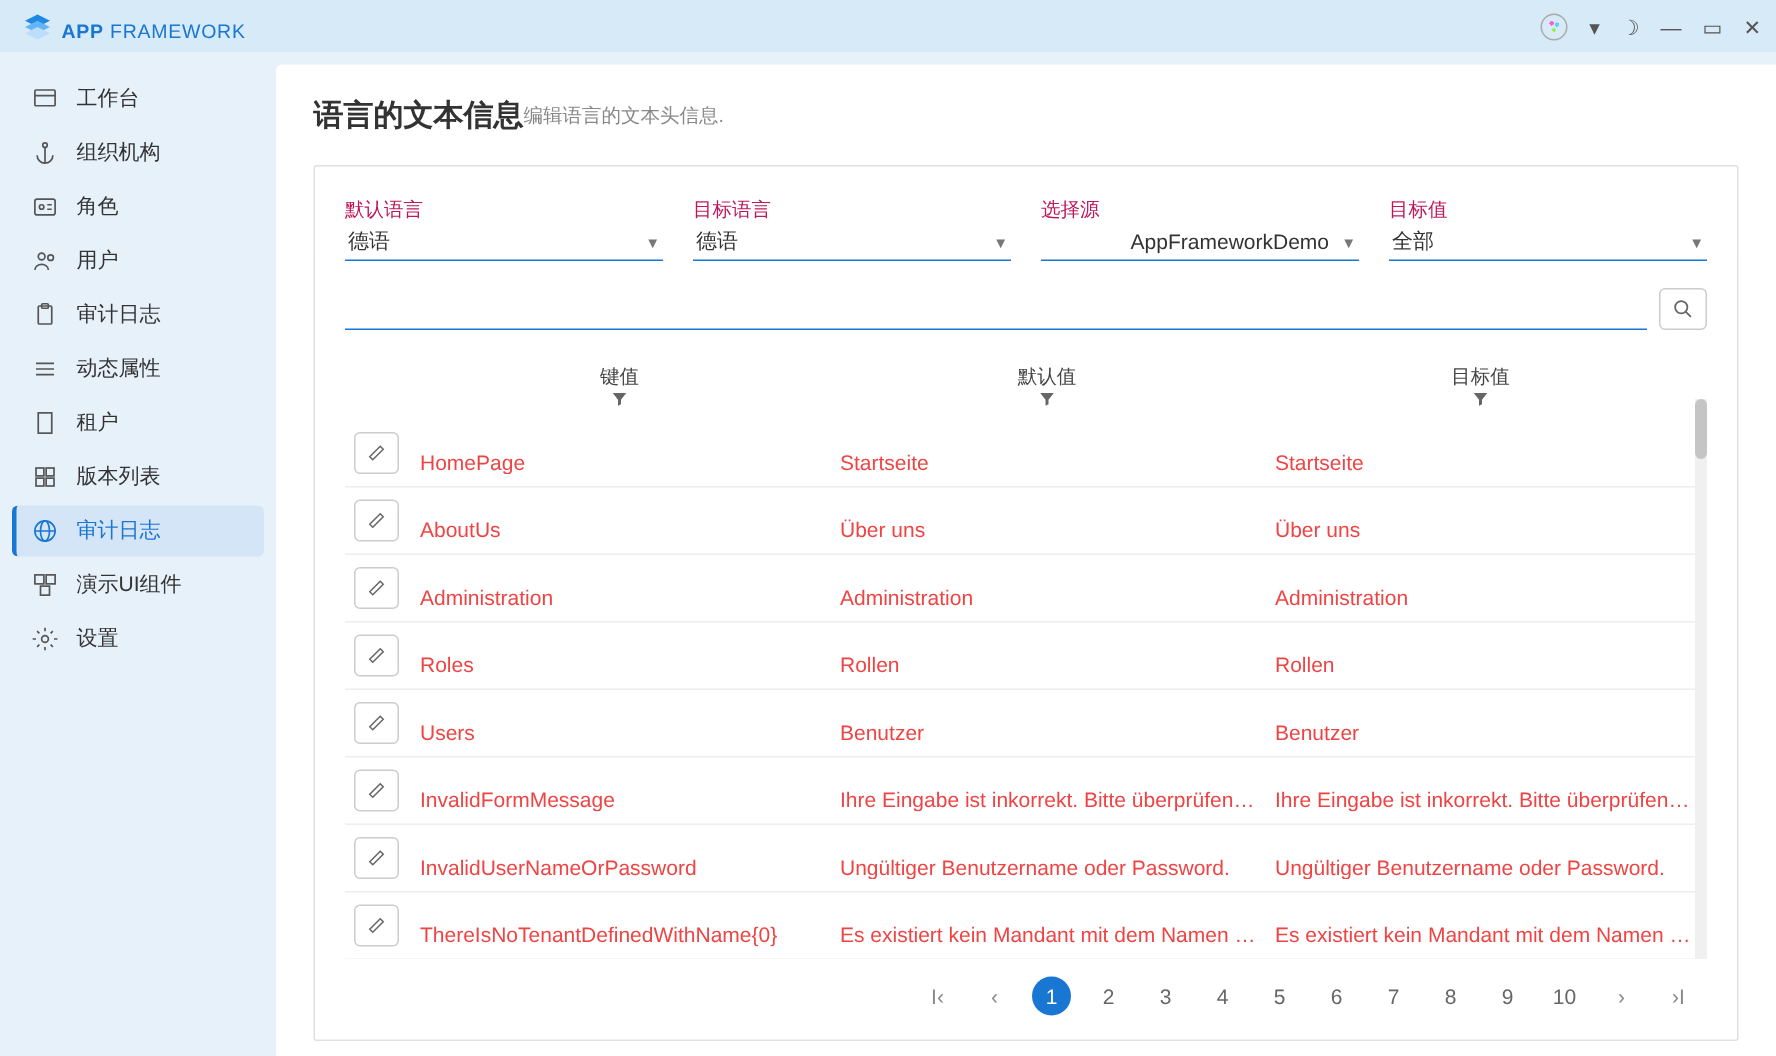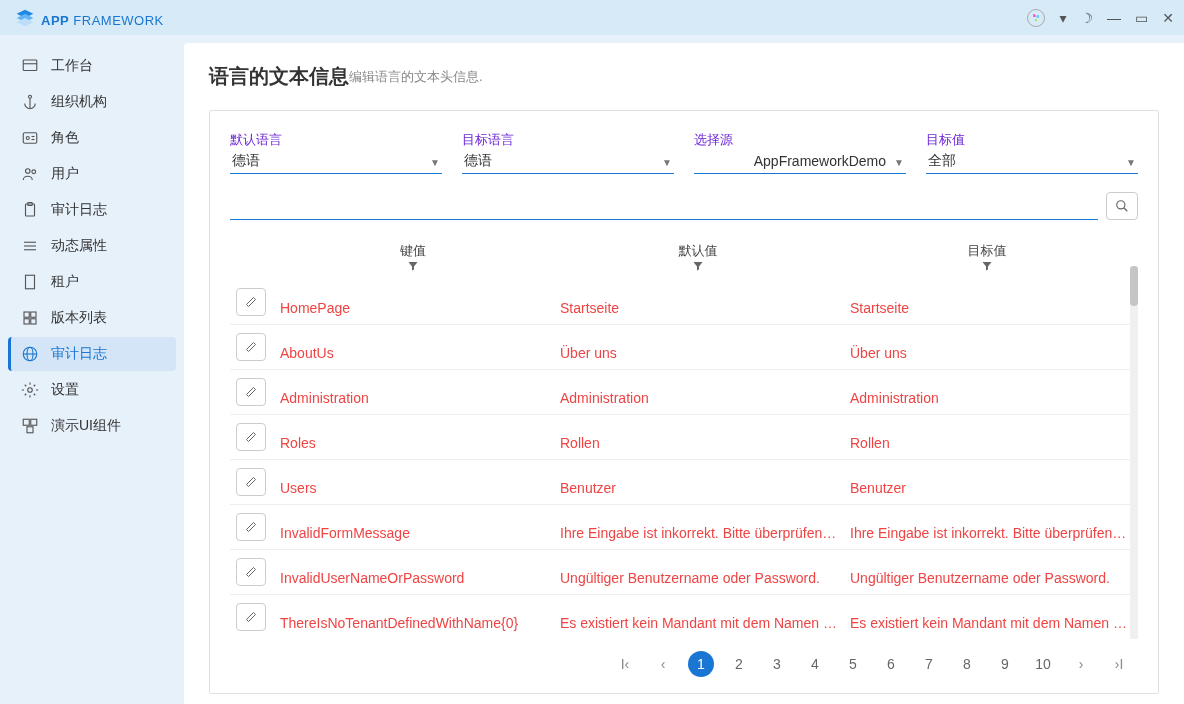--- a/index.html
+++ b/index.html
@@ -17,21 +17,21 @@
 .nav-item.active { background:#d4e5f7; color:#1976d2; border-left-color:#1976d2; }
 .nav-item .nicon { width:18px; height:18px; display:flex; align-items:center; justify-content:center; fill:none; stroke:#555; stroke-width:1.5; }
 .nav-item.active .nicon { stroke:#1976d2; }
 .content { flex:1; background:#fff; margin:8px 0 0 0; border-radius:4px 0 0 0; padding:20px 25px 10px; display:flex; flex-direction:column; overflow:hidden; }
 .page-head { display:flex; align-items:center; margin-bottom:20px; }
 .page-title { font-size:20px; font-weight:bold; }
 .page-desc { color:#888; font-size:13px; }
 .filter-card { border:1px solid #e0e0e0; padding:20px 20px 12px; border-radius:2px; flex:1; display:flex; flex-direction:column; overflow:hidden; }
 .filter-row { display:flex; gap:20px; }
 .filter-item { flex:1; display:flex; flex-direction:column; }
-.filter-label { color:#6d28d9; font-size:13px; margin-bottom:2px; }
+.filter-label { color:#be185d; font-size:13px; margin-bottom:2px; }
 .filter-input { border:none; border-bottom:1px solid #1976d2; padding:2px 20px 4px 2px; font-size:14px; background:transparent; position:relative; color:#333; }
 .filter-wrap { position:relative; }
 .filter-wrap .caret { position:absolute; right:2px; bottom:6px; font-size:10px; color:#777; pointer-events:none; }
 .search-row { display:flex; gap:8px; margin-top:18px; align-items:flex-end; }
 .search-line { flex:1; border-bottom:1px solid #1976d2; height:22px; }
 .search-btn { border:1px solid #ccc; background:#fff; width:32px; height:28px; border-radius:4px; display:flex; align-items:center; justify-content:center; cursor:pointer; }
 .table-wrap { flex:1; overflow:hidden; margin-top:14px; position:relative; }
 .table-scroll { overflow-y:auto; height:100%; }
 .thead { display:flex; padding:8px 0; color:#444; font-size:13px; position:sticky; top:0; background:#fff; }
 .col-edit { width:50px; }
@@ -146,32 +146,32 @@
       <div class="nav-item active">
         <svg class="nicon" viewBox="0 0 24 24">
           <circle cx="12" cy="12" r="9"></circle>
           <ellipse cx="12" cy="12" rx="4" ry="9"></ellipse>
           <line x1="3" y1="12" x2="21" y2="12"></line>
         </svg>
         <span>审计日志</span>
       </div>
       <div class="nav-item">
         <svg class="nicon" viewBox="0 0 24 24">
-          <circle cx="12" cy="12" r="3"></circle>
-          <path d="M12 2v3M12 19v3M4 12H1M23 12h-3M5 5l2 2M17 17l2 2M5 19l2-2M17 7l2-2"></path>
-        </svg>
-        <span>设置</span>
-      </div>
-      <div class="nav-item">
-        <svg class="nicon" viewBox="0 0 24 24">
           <rect x="3" y="3" width="8" height="8"></rect>
           <rect x="13" y="3" width="8" height="8"></rect>
           <rect x="8" y="13" width="8" height="8"></rect>
         </svg>
         <span>演示UI组件</span>
+      </div>
+      <div class="nav-item">
+        <svg class="nicon" viewBox="0 0 24 24">
+          <circle cx="12" cy="12" r="3"></circle>
+          <path d="M12 2v3M12 19v3M4 12H1M23 12h-3M5 5l2 2M17 17l2 2M5 19l2-2M17 7l2-2"></path>
+        </svg>
+        <span>设置</span>
       </div>
     </div>
 
   <div class="content">
     <div class="page-head">
       <div class="page-title">语言的文本信息</div>
       <div class="page-desc">编辑语言的文本头信息.</div>
     </div>
 
     <div class="filter-card">

